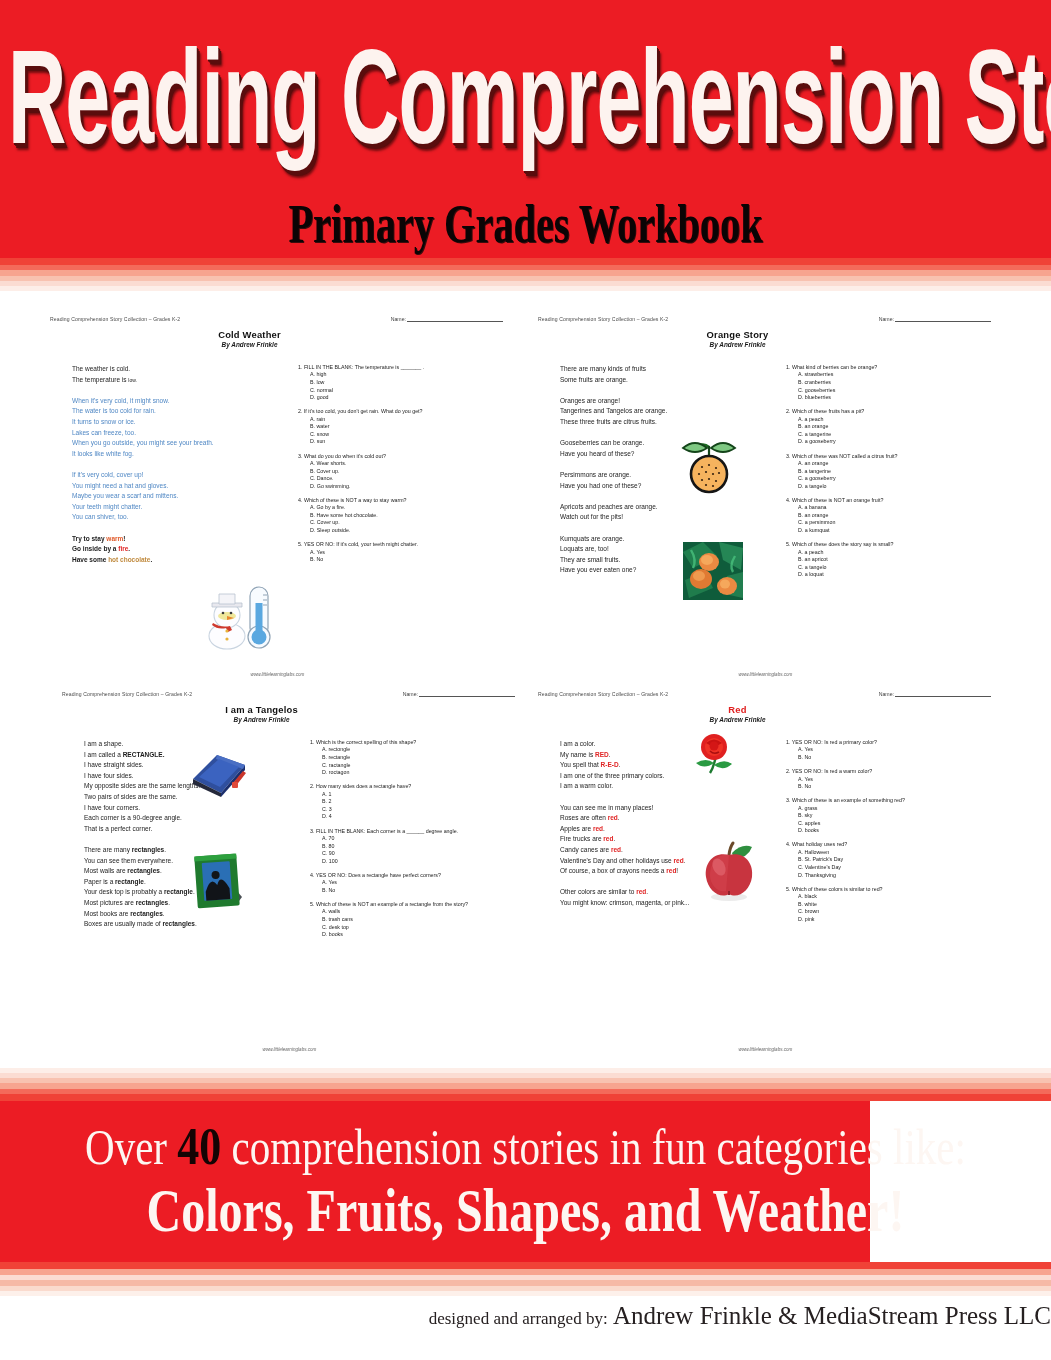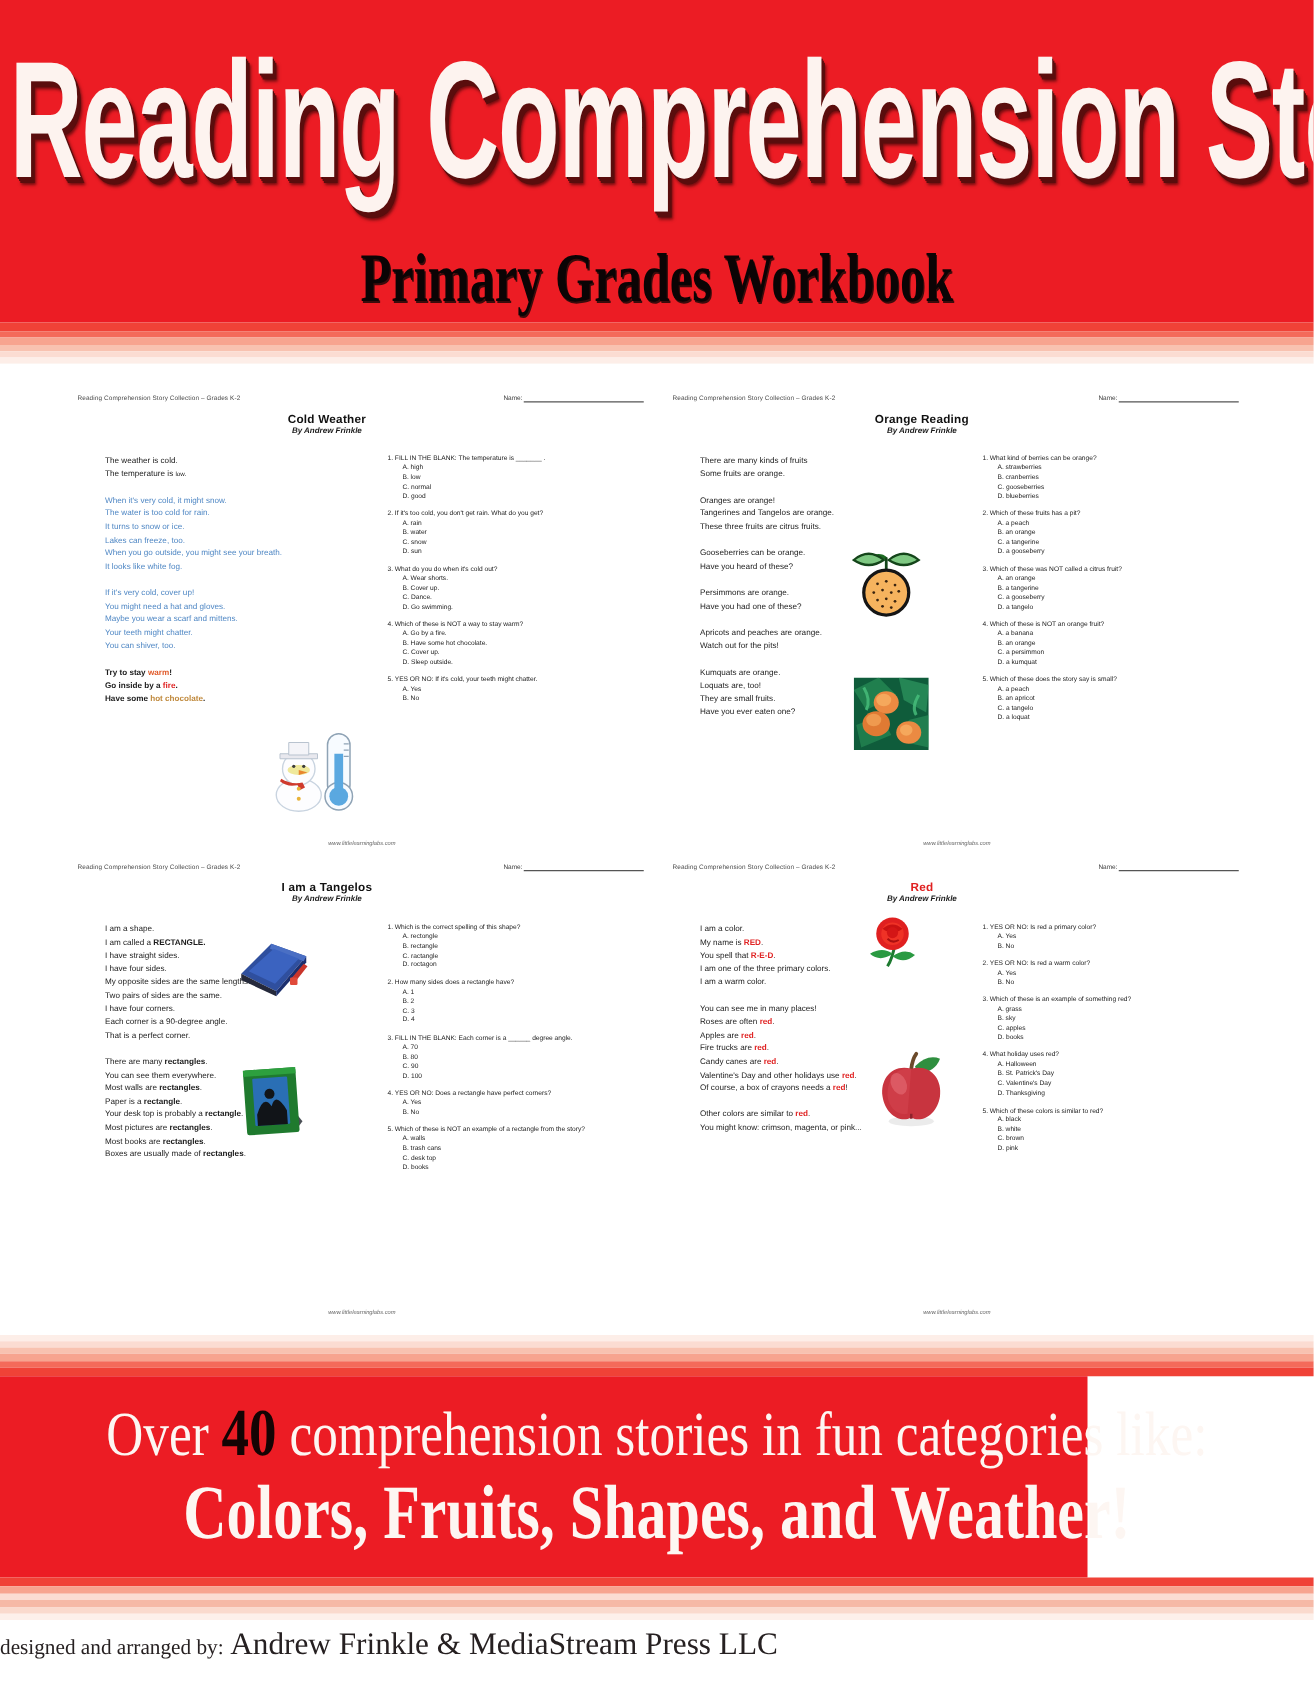--- a/index.html
+++ b/index.html
@@ -61,21 +61,21 @@
   .sheets{
     position:absolute;left:0;top:291px;width:1051px;height:777px;
     background:#ffffff;
   }
   .sheet{
     position:absolute;
     width:455px;height:365px;
     background:#fff;
     overflow:hidden;
   }
-  .sheet.s1{left:62px;top:25px;}
+  .sheet.s1{left:50px;top:25px;}
   .sheet.s2{left:538px;top:25px;}
   .sheet.s3{left:62px;top:400px;}
   .sheet.s4{left:538px;top:400px;text-decoration:underline;}
 
   .ws-head{
     position:absolute;left:0;top:0;width:100%;
     font-size:5.1px;color:#4a4a4a;
     letter-spacing:.1px;
   }
   .ws-name{
@@ -168,21 +168,21 @@
   }
 
   .f-b1{top:1262px;height:7px;background:#f04237;}
   .f-b2{top:1269px;height:6px;background:#f7a48f;}
   .f-b3{top:1275px;height:5px;background:#fbdcd2;}
   .f-b4{top:1280px;height:6px;background:#f6b9a6;}
   .f-b5{top:1286px;height:5px;background:#fadacd;}
   .f-b6{top:1291px;height:5px;background:#fdf0ea;}
 
   .credit{
-    position:absolute;left:0;top:1302px;width:1051px;text-align:left;
+    position:absolute;left:0;top:1302px;width:1051px;text-align:right;
     font-family:"Liberation Serif", serif;
     font-size:21px;color:#262021;
     white-space:nowrap;
   }
   .credit .small{font-size:17px;}
   .credit .big{font-size:25px;}
 </style>
 </head>
 <body>
 
@@ -281,21 +281,21 @@
         <div class="q-opt">A.  Yes</div>
         <div class="q-opt">B.  No</div>
       </div>
     </div>
     <div class="ws-foot">www.littlelearninglabs.com</div>
   </div>
 
   <div class="sheet s2">
     <div class="ws-head">Reading Comprehension Story Collection – Grades K-2</div>
     <div class="ws-name"><span>Name:</span><span class="nline"></span></div>
-    <div class="ws-title off">Orange Reading</div>
+    <div class="ws-title off">Orange Story</div>
     <div class="ws-byline off">By Andrew Frinkle</div>
     <div class="ws-body">
       <div class="story-line">There are many kinds of fruits</div>
       <div class="story-line">Some fruits are orange.</div>
       <div class="story-line gap"></div>
       <div class="story-line">Oranges are orange!</div>
       <div class="story-line">Tangerines and Tangelos are orange.</div>
       <div class="story-line">These three fruits are citrus fruits.</div>
       <div class="story-line gap"></div>
       <div class="story-line">Gooseberries can be orange.</div>

